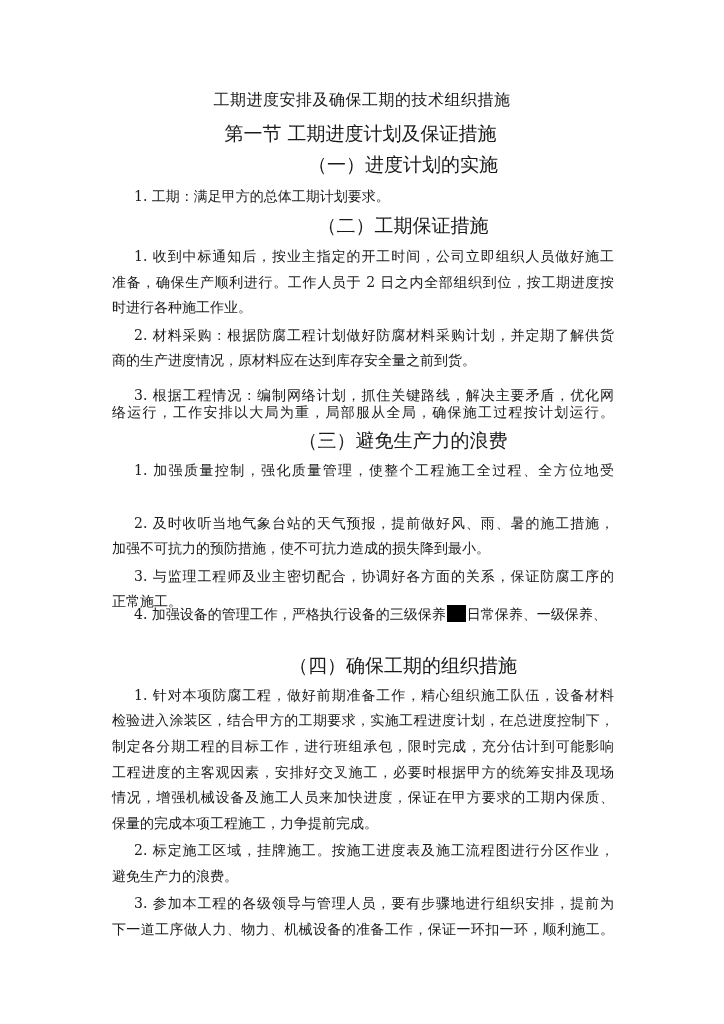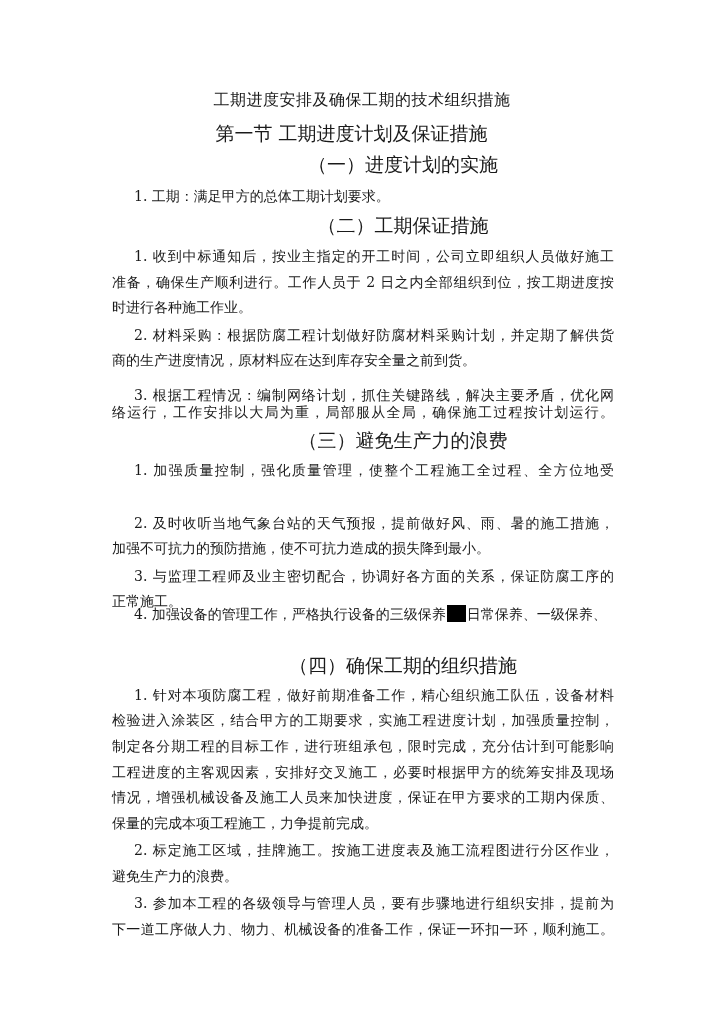--- a/index.html
+++ b/index.html
@@ -1,21 +1,21 @@
 <!DOCTYPE html>
 <html><head>
 <meta charset="utf-8">
 <style>
   html, body { margin: 0; padding: 0; background: #ffffff; }
   body { width: 724px; height: 1024px; position: relative; overflow: hidden;
          font-family: "DejaVu Serif", "Liberation Serif", serif; color: #1a1a1a; }
   .page { position: absolute; left: 0; top: 0; width: 724px; height: 1024px; background: #fff; }
   .ln { position: absolute; white-space: nowrap; line-height: 1; }
   .h1 { font-size: 16px; left: 0; width: 724px; text-align: center; letter-spacing: 0.5px; }
-  .h2 { font-size: 19px; left: 7px; width: 689px; text-align: center; }
+  .h2 { font-size: 19px; left: 16px; width: 689px; text-align: center; }
   .h3 { font-size: 19px; left: 0; width: 724px; text-align: center; padding-left: 41px; }
   .p { font-size: 14px; left: 112px; width: 502px; text-align: justify; text-align-last: justify; }
   .p.first { left: 134px; width: 480px; }
   .p.last { text-align-last: left; }
   .redact { display: inline-block; width: 19px; height: 17px; background: #000; vertical-align: -3px; margin: 0 1px; }
 </style>
 </head>
 <body>
 
 <div class="page">
@@ -45,21 +45,21 @@
 
   <div class="ln p first" style="top:569px">3. 与监理工程师及业主密切配合，协调好各方面的关系，保证防腐工序的</div>
   <div class="ln p last" style="top:594px">正常施工。</div>
 
   <div class="ln p first" style="top:605px; text-align-last:left;">
     <span>4. 加强设备的管理工作，严格执行设备的三级保养</span><span class="redact"></span><span>日常保养、一级保养、</span>
   </div>
 
   <div class="ln h3" style="top:656px">（四）确保工期的组织措施</div>
   <div class="ln p first" style="top:688px">1. 针对本项防腐工程，做好前期准备工作，精心组织施工队伍，设备材料</div>
-  <div class="ln p" style="top:713px">检验进入涂装区，结合甲方的工期要求，实施工程进度计划，加强质量控制，</div>
+  <div class="ln p" style="top:713px">检验进入涂装区，结合甲方的工期要求，实施工程进度计划，在总进度控制下，</div>
   <div class="ln p" style="top:739px">制定各分期工程的目标工作，进行班组承包，限时完成，充分估计到可能影响</div>
   <div class="ln p" style="top:765px">工程进度的主客观因素，安排好交叉施工，必要时根据甲方的统筹安排及现场</div>
   <div class="ln p" style="top:790px">情况，增强机械设备及施工人员来加快进度，保证在甲方要求的工期内保质、</div>
   <div class="ln p last" style="top:816px">保量的完成本项工程施工，力争提前完成。</div>
 
   <div class="ln p first" style="top:843px">2. 标定施工区域，挂牌施工。按施工进度表及施工流程图进行分区作业，</div>
   <div class="ln p last" style="top:869px">避免生产力的浪费。</div>
 
   <div class="ln p first" style="top:896px">3. 参加本工程的各级领导与管理人员，要有步骤地进行组织安排，提前为</div>
   <div class="ln p" style="top:922px">下一道工序做人力、物力、机械设备的准备工作，保证一环扣一环，顺利施工。</div>

